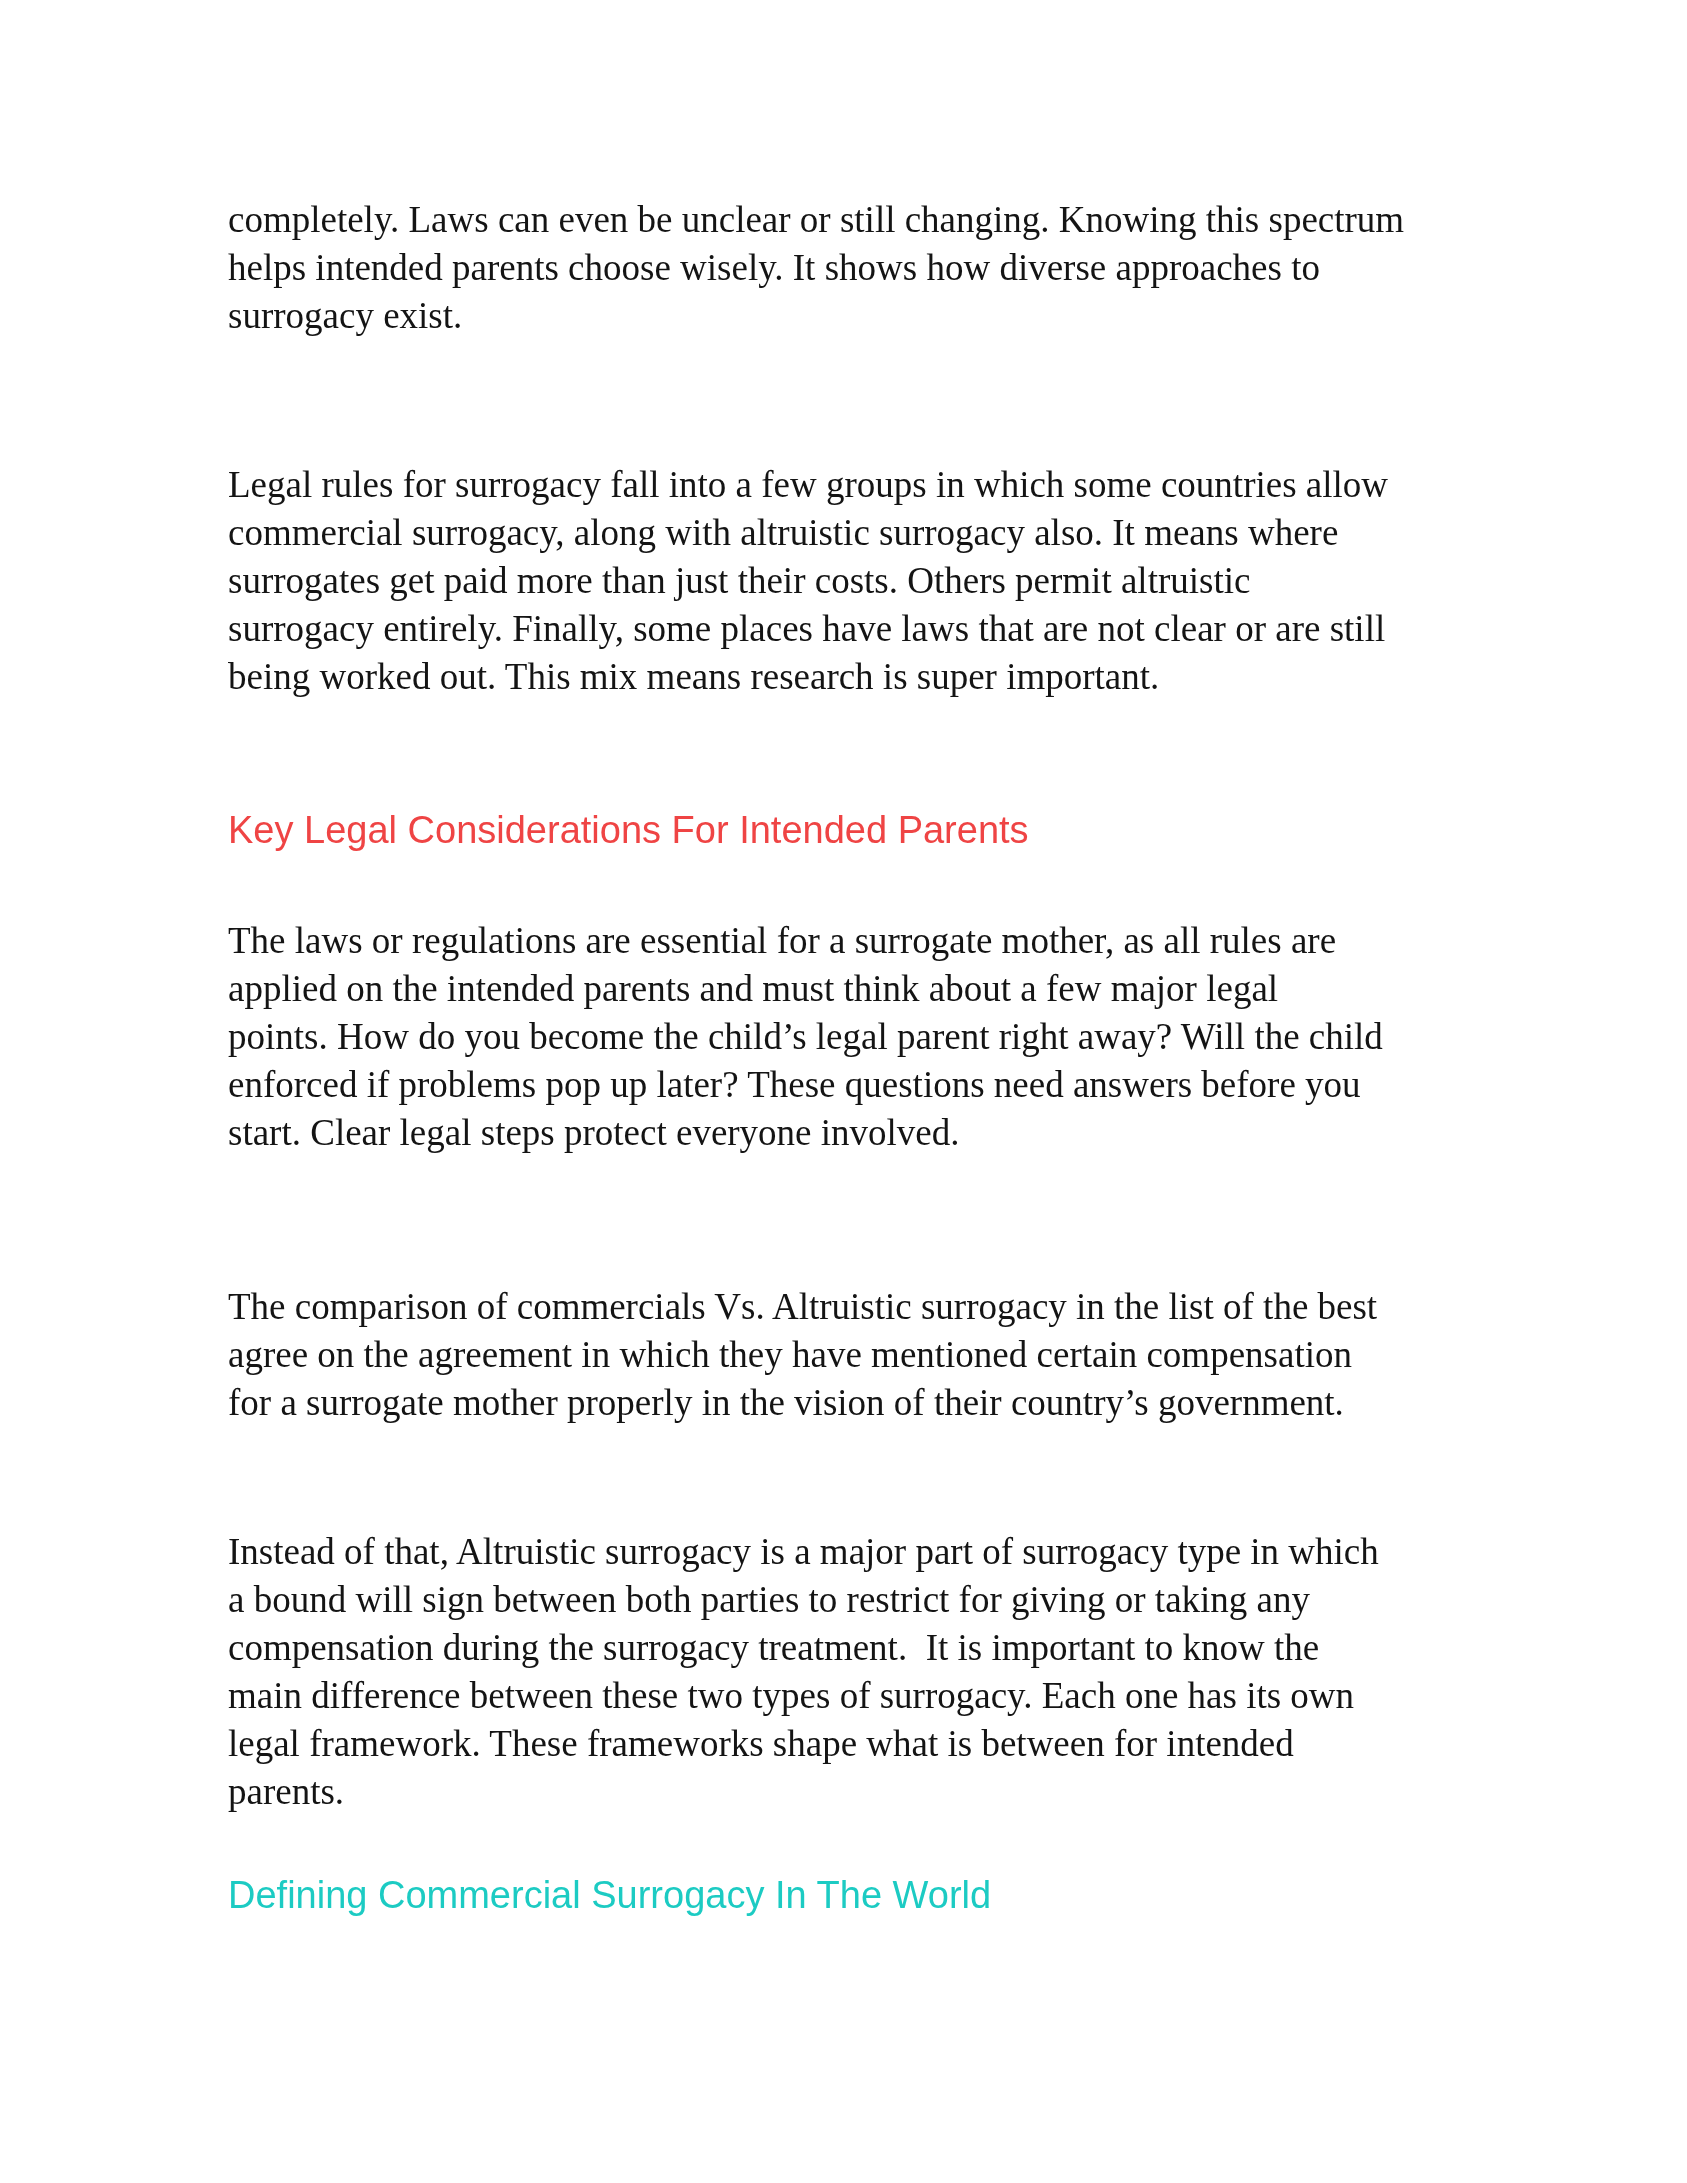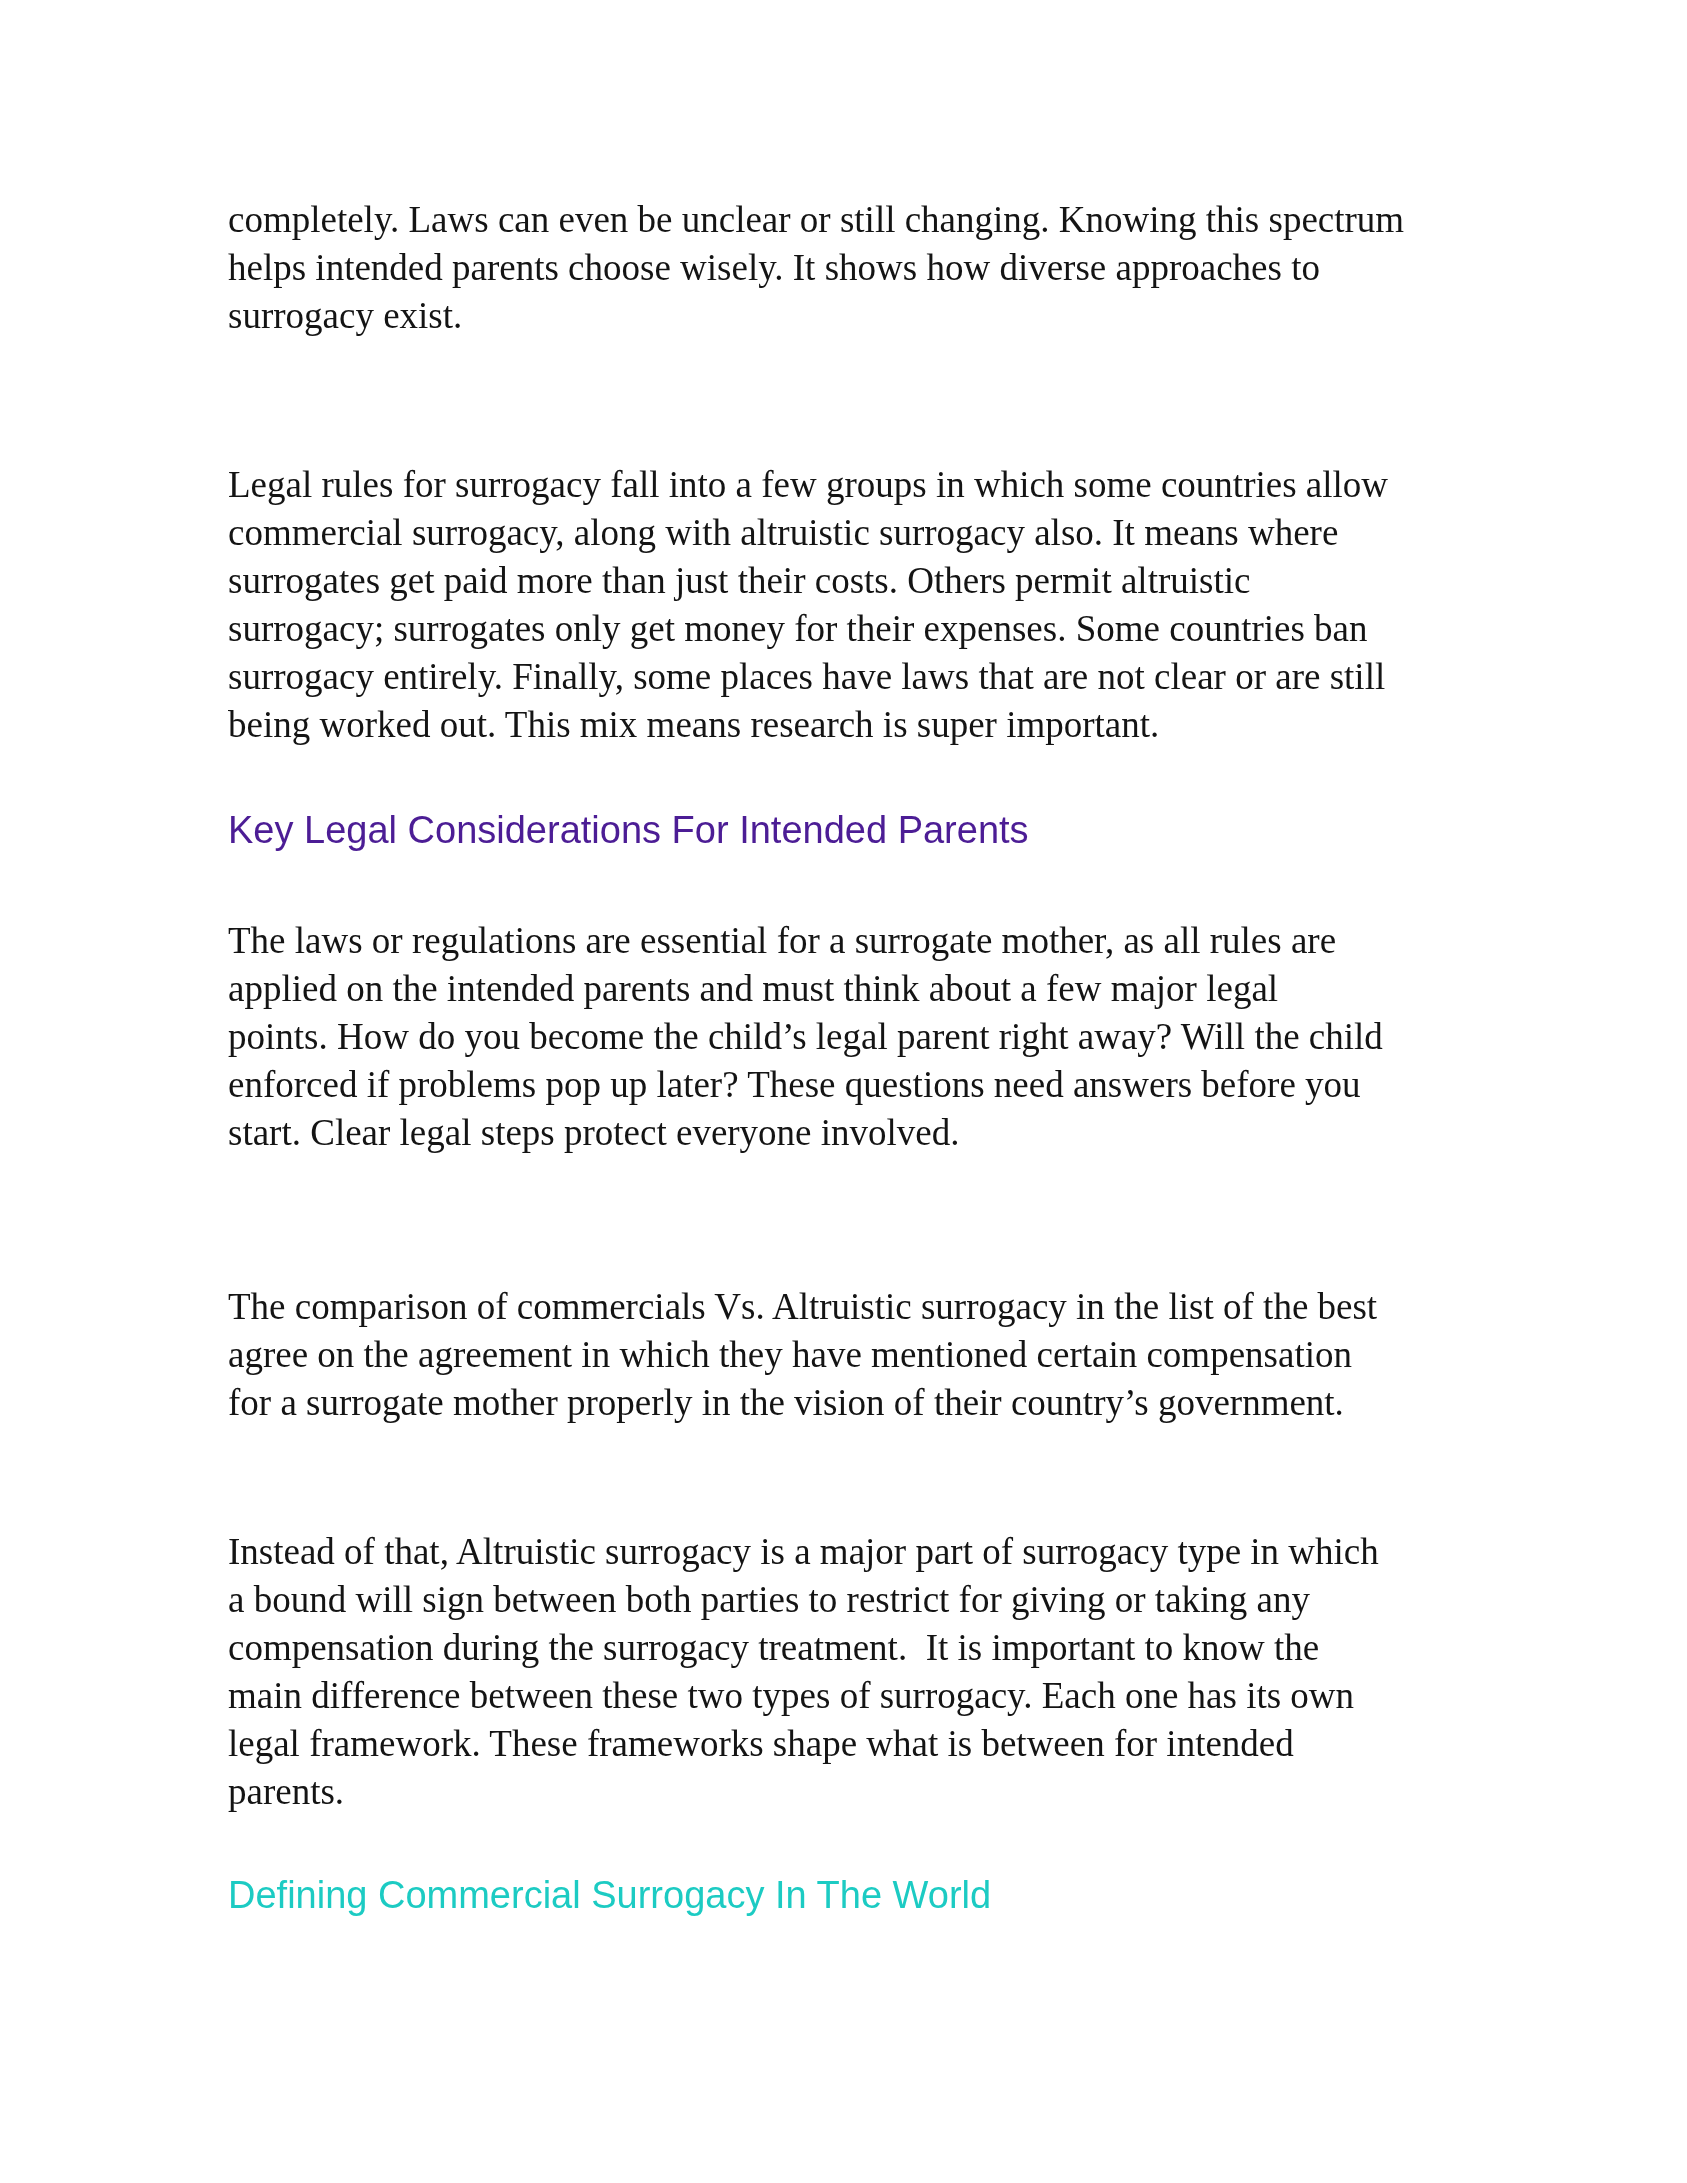--- a/index.html
+++ b/index.html
@@ -66,26 +66,25 @@
     <span class="line">completely. Laws can even be unclear or still changing. Knowing this spectrum</span>
     <span class="line">helps intended parents choose wisely. It shows how diverse approaches to</span>
     <span class="line">surrogacy exist.</span>
   </div>
 
 
   <div id="p2" class="block para">
     <span class="line">Legal rules for surrogacy fall into a few groups in which some countries allow</span>
     <span class="line">commercial surrogacy, along with altruistic surrogacy also. It means where</span>
     <span class="line">surrogates get paid more than just their costs. Others permit altruistic</span>
-    <span class="line">surrogacy; surrogates only get money for their expenses. Some countries ban</span>
     <span class="line">surrogacy entirely. Finally, some places have laws that are not clear or are still</span>
     <span class="line">being worked out. This mix means research is super important.</span>
   </div>
 
-  <h2 id="h2" class="block heading" style="color: #4c1d95;">Key Legal Considerations For Intended Parents</h2>
+  <h2 id="h2" class="block heading" style="color: #ef4444;">Key Legal Considerations For Intended Parents</h2>
 
   <div id="p3" class="block para">
     <span class="line">The laws or regulations are essential for a surrogate mother, as all rules are</span>
     <span class="line">applied on the intended parents and must think about a few major legal</span>
     <span class="line">points. How do you become the child’s legal parent right away? Will the child</span>
     <span class="line">enforced if problems pop up later? These questions need answers before you</span>
     <span class="line">start. Clear legal steps protect everyone involved.</span>
   </div>
 
 

